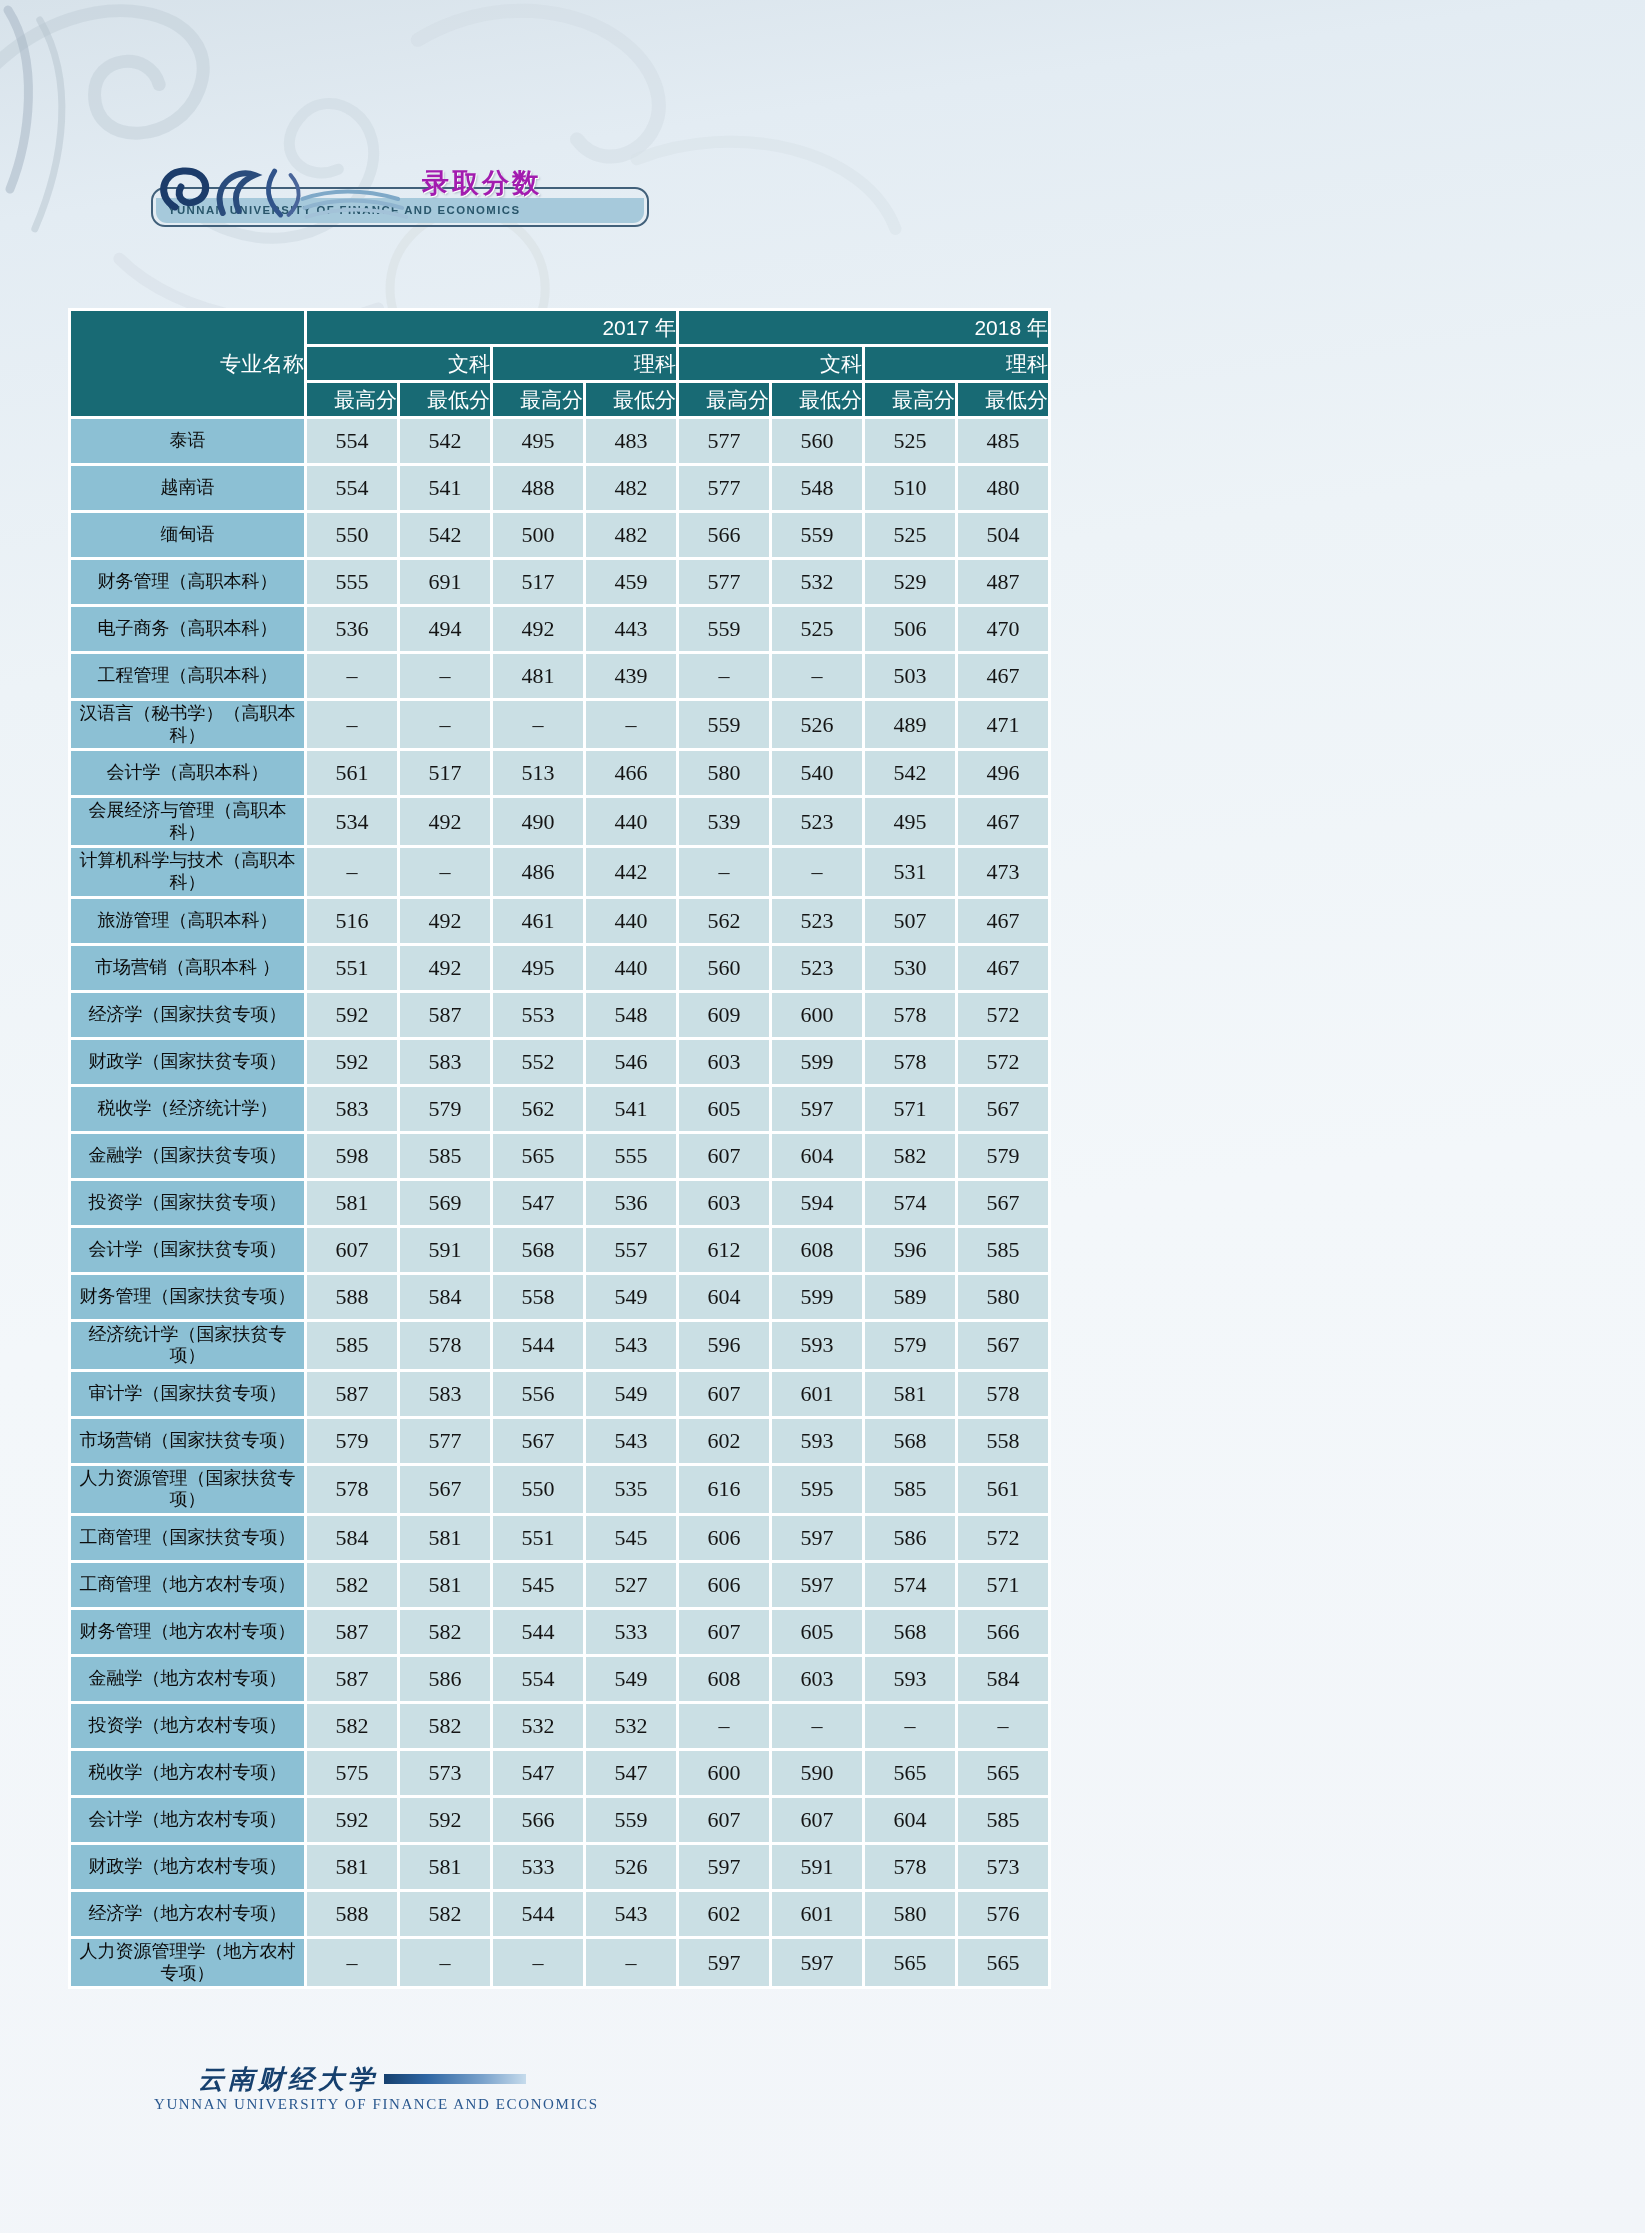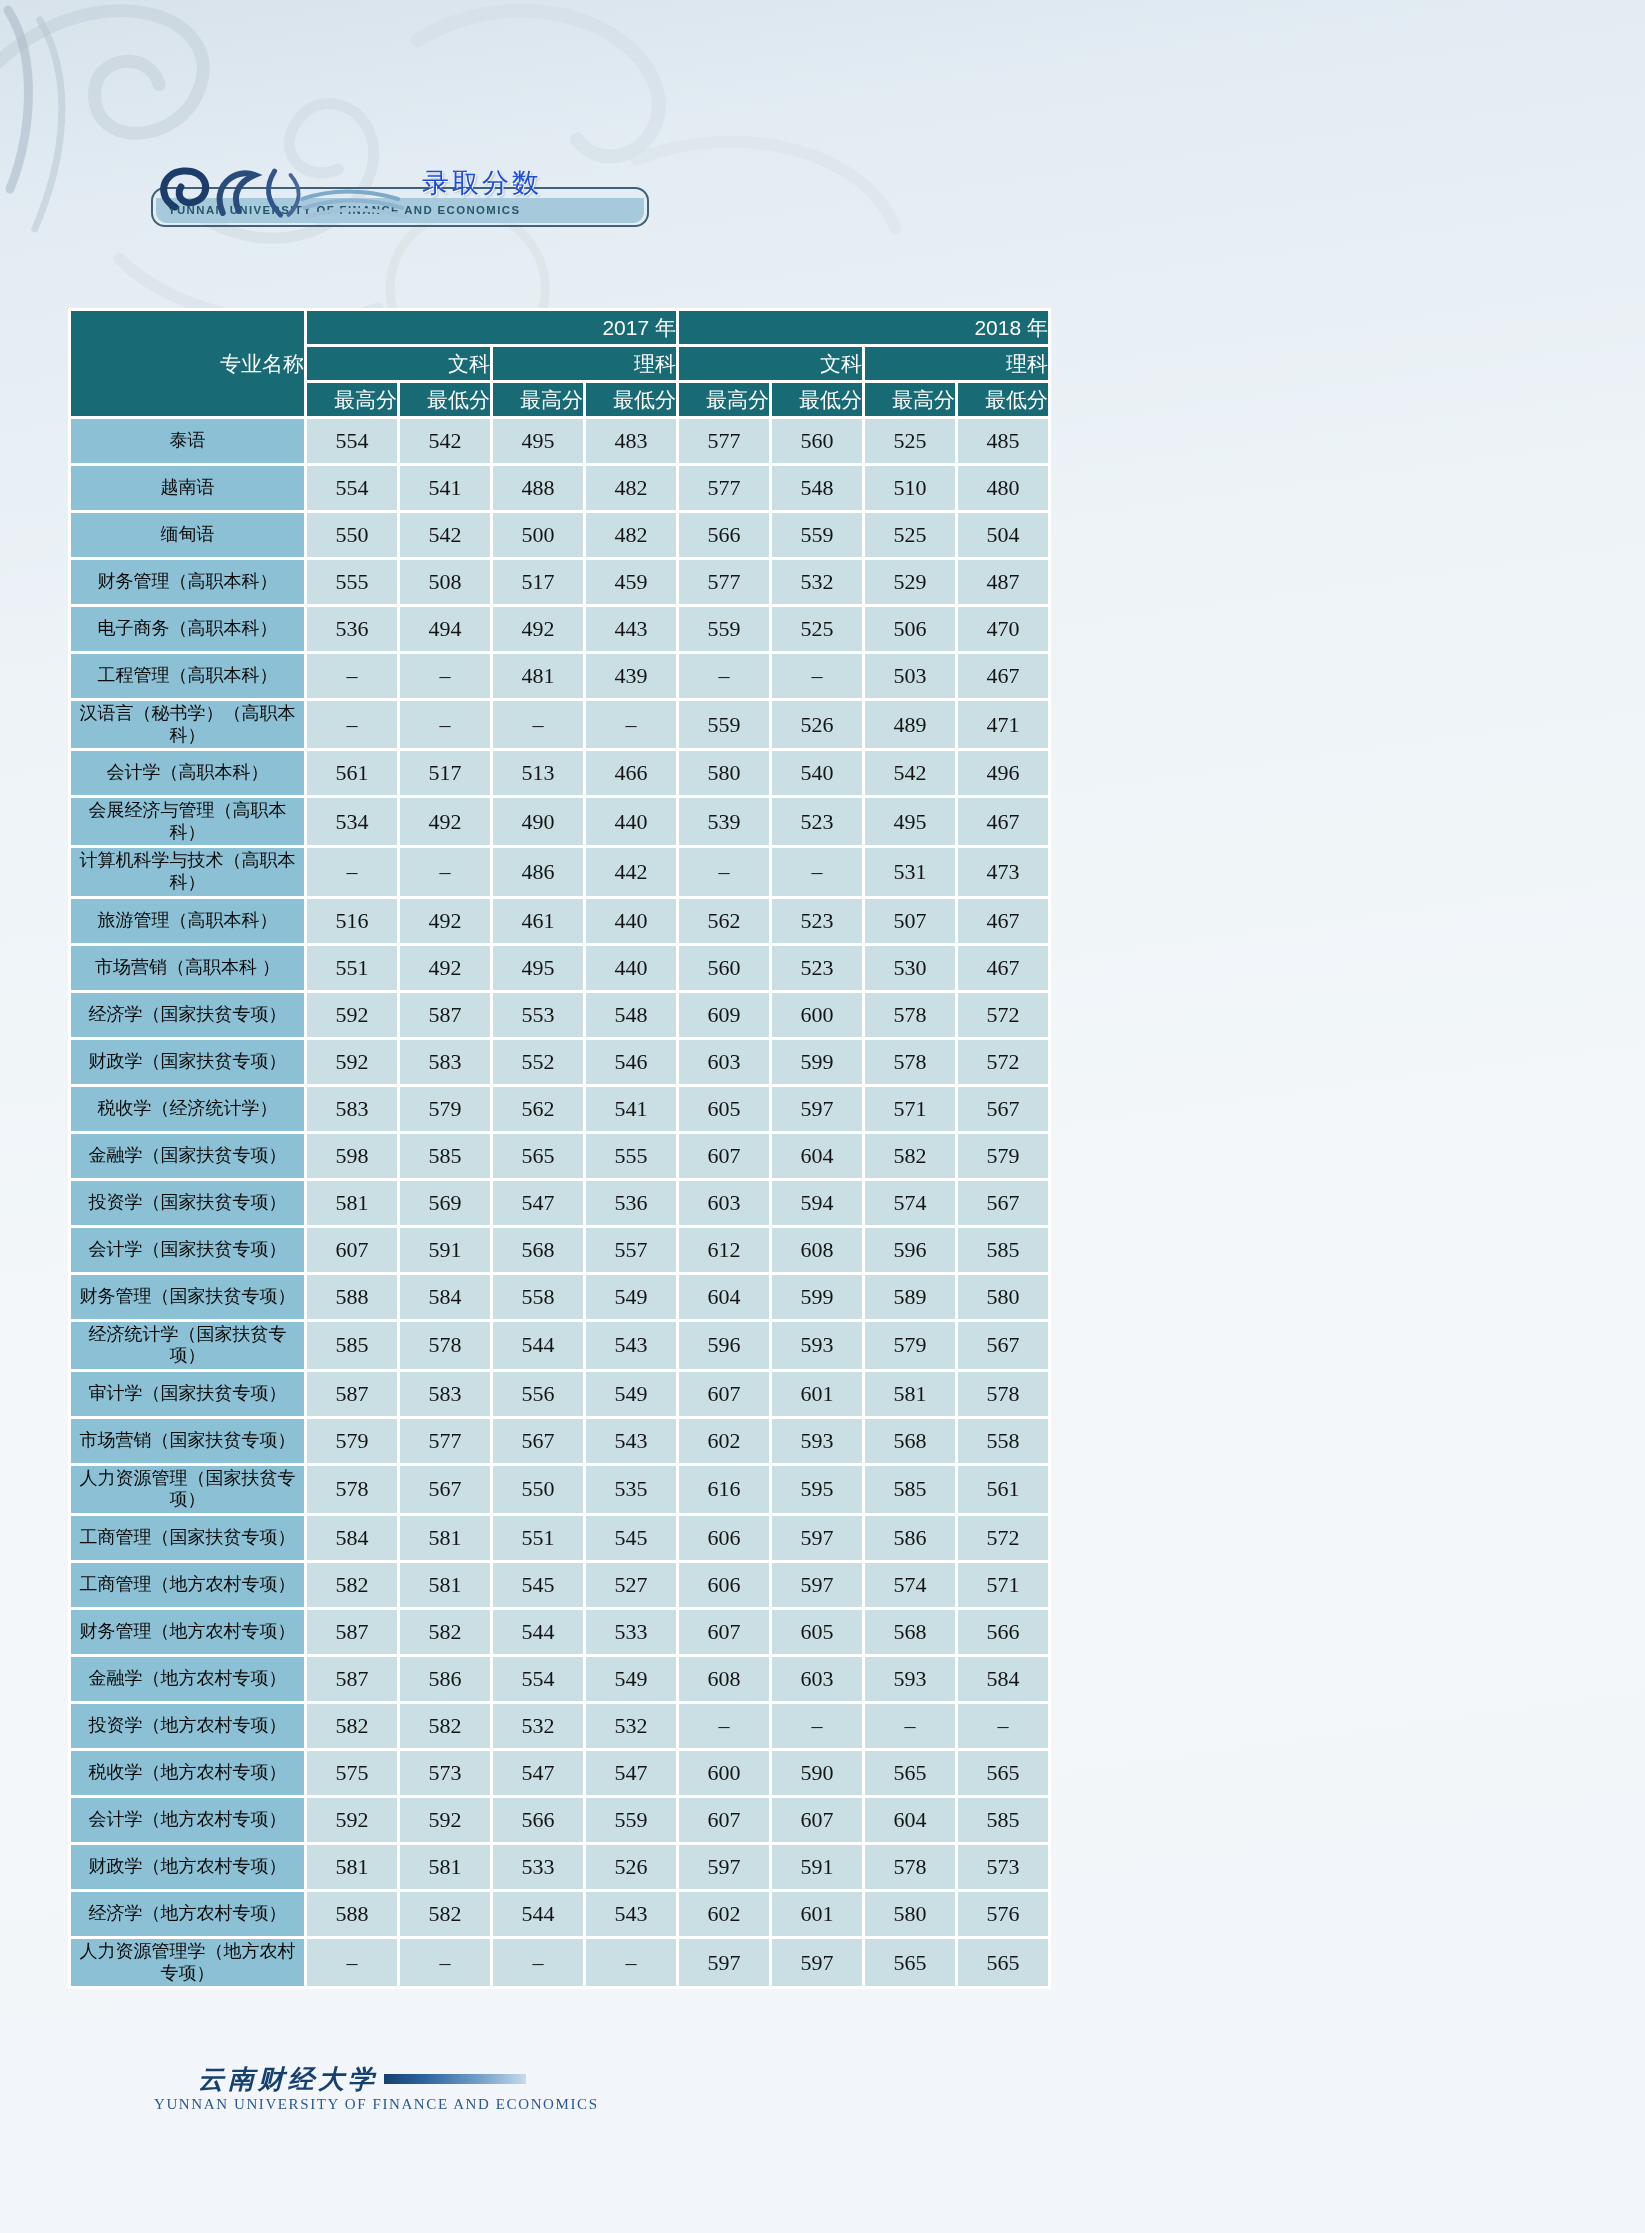--- a/index.html
+++ b/index.html
@@ -27,21 +27,21 @@
     background: #a6c9db; border-radius: 0 0 11px 11px;
   }
   .brand-band-text {
     font-size: 11.4px; font-weight: bold; color: #29566b;
     letter-spacing: 1.4px; line-height: 25px; padding-left: 12px;
     white-space: nowrap;
   }
   .logo-art { position: absolute; left: 2px; top: 0; width: 299px; height: 58px; }
   .page-title {
     position: absolute; left: 271px; top: 0;
-    font-size: 27px; letter-spacing: 3px; color: #1d4ed8; font-weight: normal;
+    font-size: 27px; letter-spacing: 3px; color: #a21caf; font-weight: bold;
     text-shadow: 1px 1px 0 #ffffff, 2px 2px 2px rgba(110,128,145,.4);
     white-space: nowrap;
   }
 
   
   .score-table {
     position: absolute; left: 68px; top: 308px;
     border-collapse: separate; border-spacing: 3px;
     background: #ffffff;
     table-layout: fixed;
@@ -175,21 +175,21 @@
         <td class="score-cell">500</td>
         <td class="score-cell">482</td>
         <td class="score-cell">566</td>
         <td class="score-cell">559</td>
         <td class="score-cell">525</td>
         <td class="score-cell">504</td>
       </tr>
       <tr>
         <td class="name-cell">财务管理（高职本科）</td>
         <td class="score-cell">555</td>
-        <td class="score-cell">508</td>
+        <td class="score-cell">691</td>
         <td class="score-cell">517</td>
         <td class="score-cell">459</td>
         <td class="score-cell">577</td>
         <td class="score-cell">532</td>
         <td class="score-cell">529</td>
         <td class="score-cell">487</td>
       </tr>
       <tr>
         <td class="name-cell">电子商务（高职本科）</td>
         <td class="score-cell">536</td>

